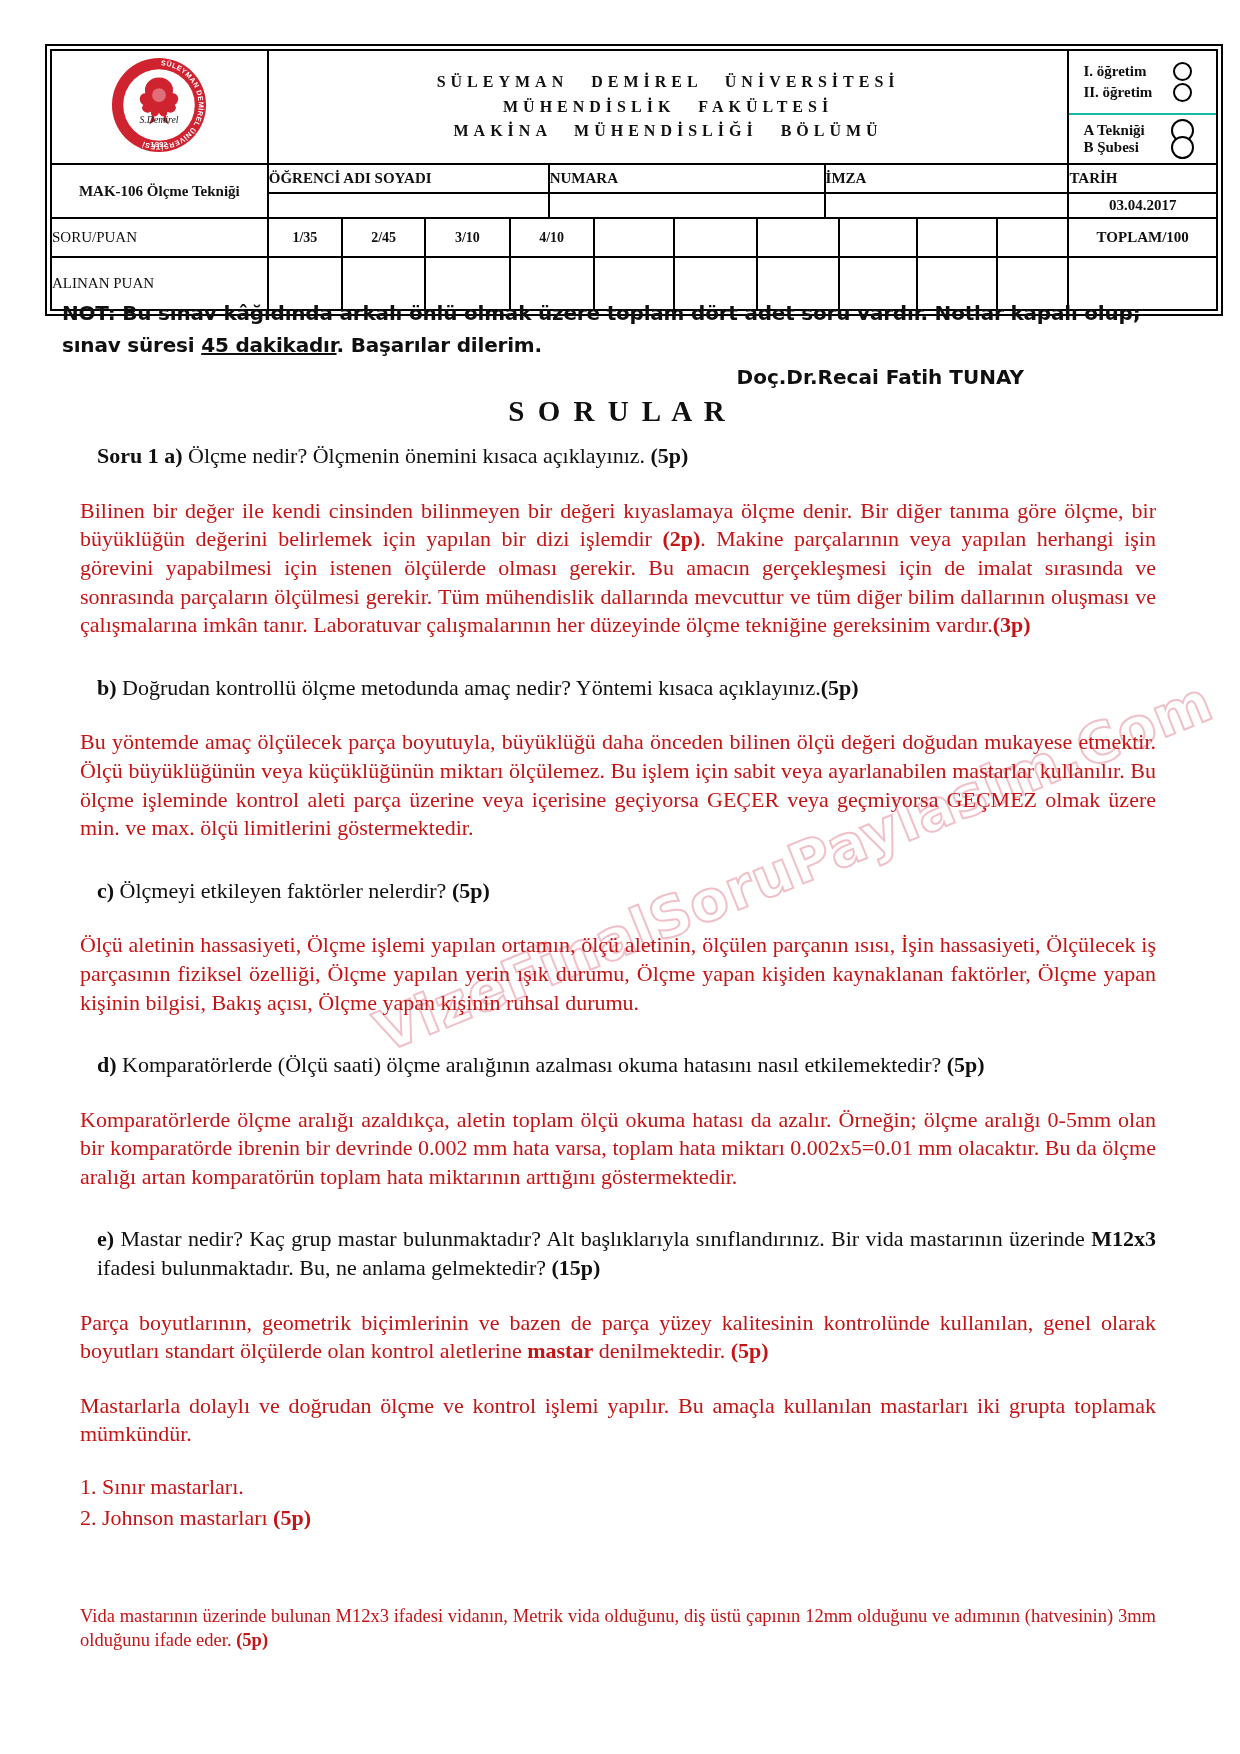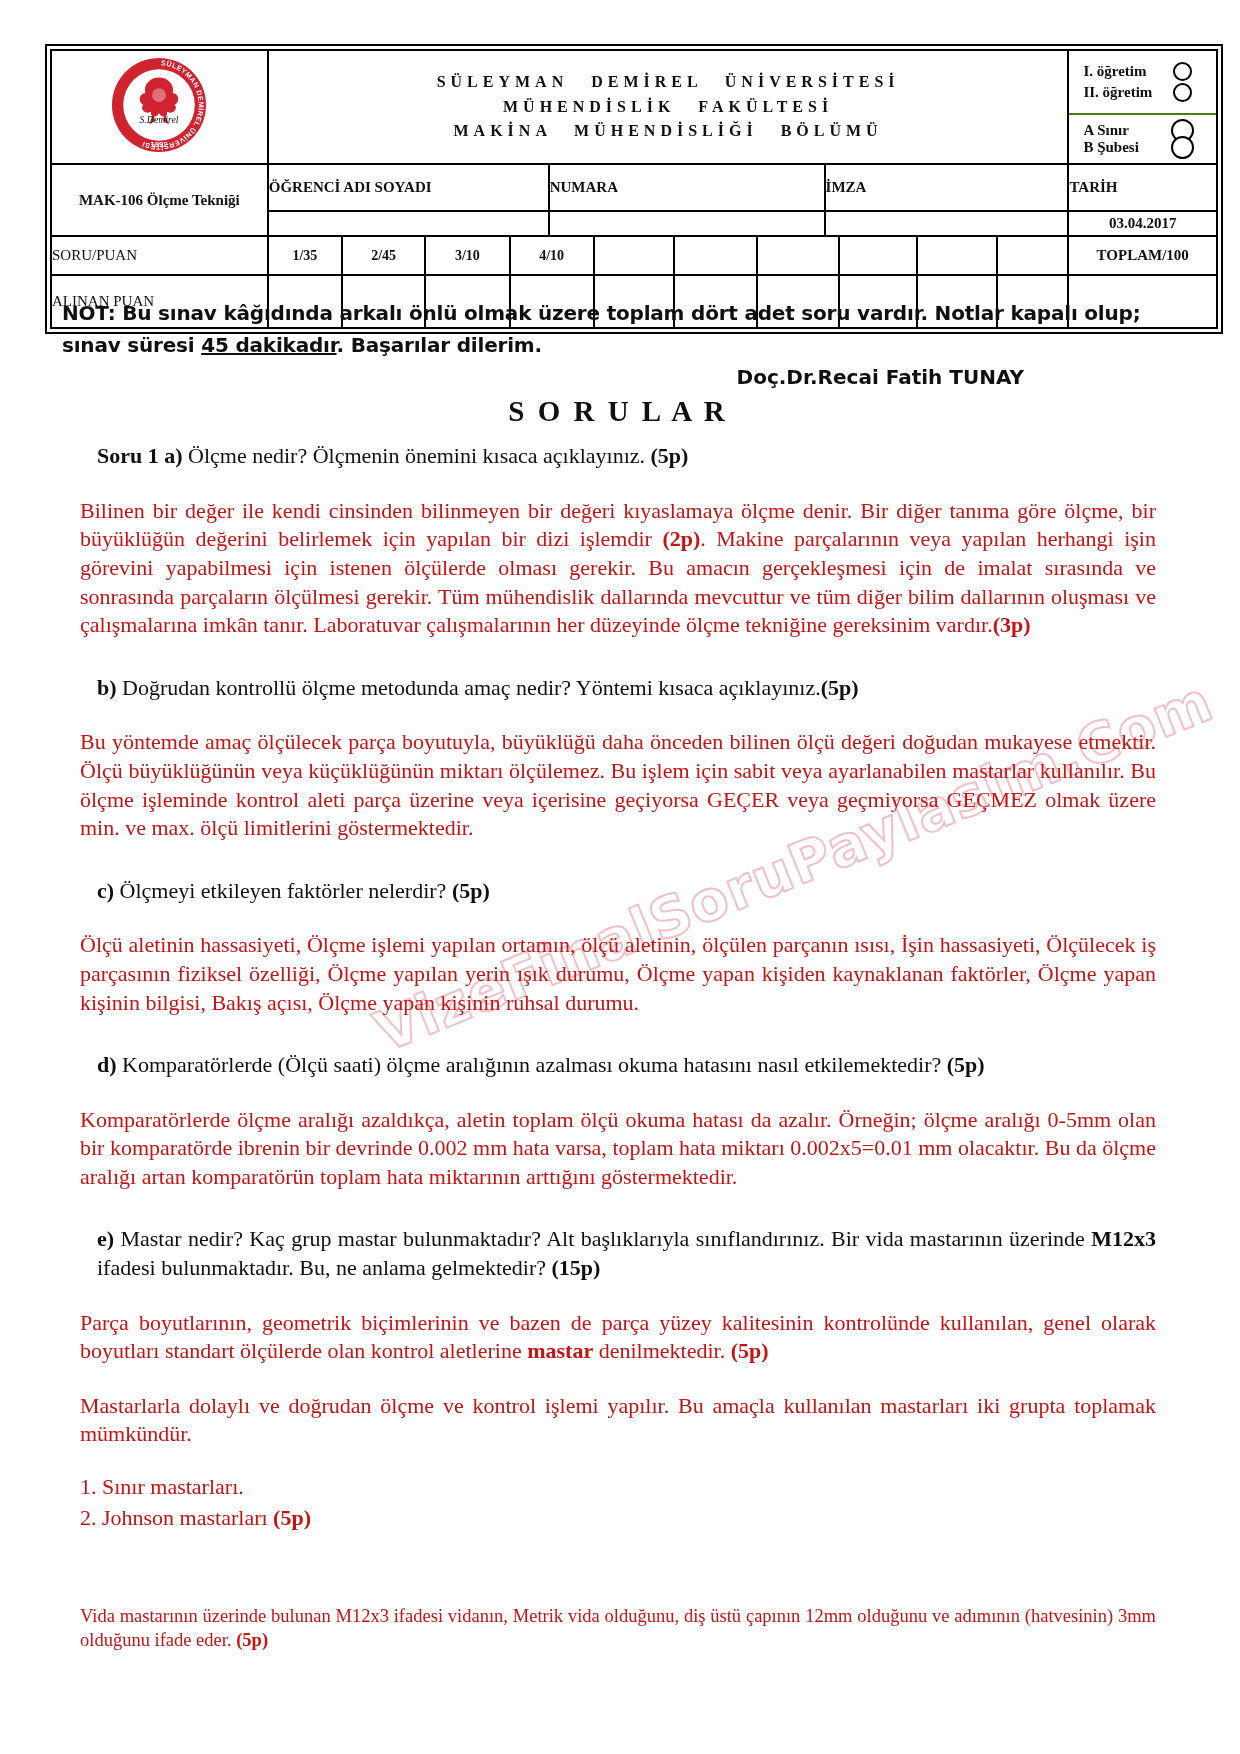--- a/index.html
+++ b/index.html
@@ -5,28 +5,28 @@
   :root{ --red:#c41414; --ink:#101010; }
   html,body{margin:0;padding:0;background:#888;}
   .page{position:relative;width:1240px;height:1754px;background:#fff;margin:0 auto;
         font-family:"Liberation Serif",serif;color:var(--ink);overflow:hidden;}
 
   
   .hdr-outer{position:absolute;left:45px;top:44px;width:1178px;border:2px solid #000;
              padding:3px;box-sizing:border-box;background:#fff;}
   table.hdr{width:100%;border-collapse:collapse;table-layout:fixed;}
   table.hdr td{border:2px solid #000;padding:0;vertical-align:middle;overflow:hidden;}
-  .r1{height:112px;} .r2{height:47px;} .r3{height:25px;} .r4{height:39px;} .r5{height:53px;}
+  .r1{height:112px;} .r2{height:29px;} .r3{height:25px;} .r4{height:39px;} .r5{height:53px;}
 
   .logo-cell{text-align:center;}
   .uni-title{text-align:center;font-weight:700;font-size:16px;line-height:1.55;
              letter-spacing:5px;word-spacing:14px;}
   .ogr-cell{padding:0;}
   .ogr-box{display:flex;flex-direction:column;height:112px;}
-  .ogr-a{height:62px;border-bottom:2px solid #4d7c0f;display:flex;flex-direction:column;justify-content:center;gap:2px;}
+  .ogr-a{height:62px;border-bottom:2px solid #14b8a6;display:flex;flex-direction:column;justify-content:center;gap:2px;}
   .ogr-b{flex:1;display:flex;flex-direction:column;justify-content:center;}
   .opt-row{display:flex;align-items:center;justify-content:space-between;padding:0 24px 0 14px;}
   .opt-label{font-weight:700;font-size:15px;white-space:nowrap;}
   .circle{width:19px;height:19px;border:2px solid #000;border-radius:50%;box-sizing:border-box;background:#fff;}
   .ogr-b .opt-row{padding:0 22px 0 14px;}
   .ogr-b .circle{width:23px;height:23px;margin:-3px 0;}
 
   .course-cell{font-weight:700;font-size:15px;text-align:center;}
   .colhead{font-weight:700;font-size:15px;text-align:left;}
   .dateval{font-weight:700;font-size:15px;text-align:center;}
@@ -115,21 +115,21 @@
                 <span class="opt-label">I. öğretim</span>
                 <span class="circle"></span>
               </div>
               <div class="opt-row">
                 <span class="opt-label">II. öğretim</span>
                 <span class="circle"></span>
               </div>
             </div>
             <div class="ogr-b">
               <div class="opt-row">
-                <span class="opt-label">A Sınır</span>
+                <span class="opt-label">A Tekniği</span>
                 <span class="circle"></span>
               </div>
               <div class="opt-row">
                 <span class="opt-label">B Şubesi</span>
                 <span class="circle"></span>
               </div>
             </div>
           </div>
         </td>
       </tr>

